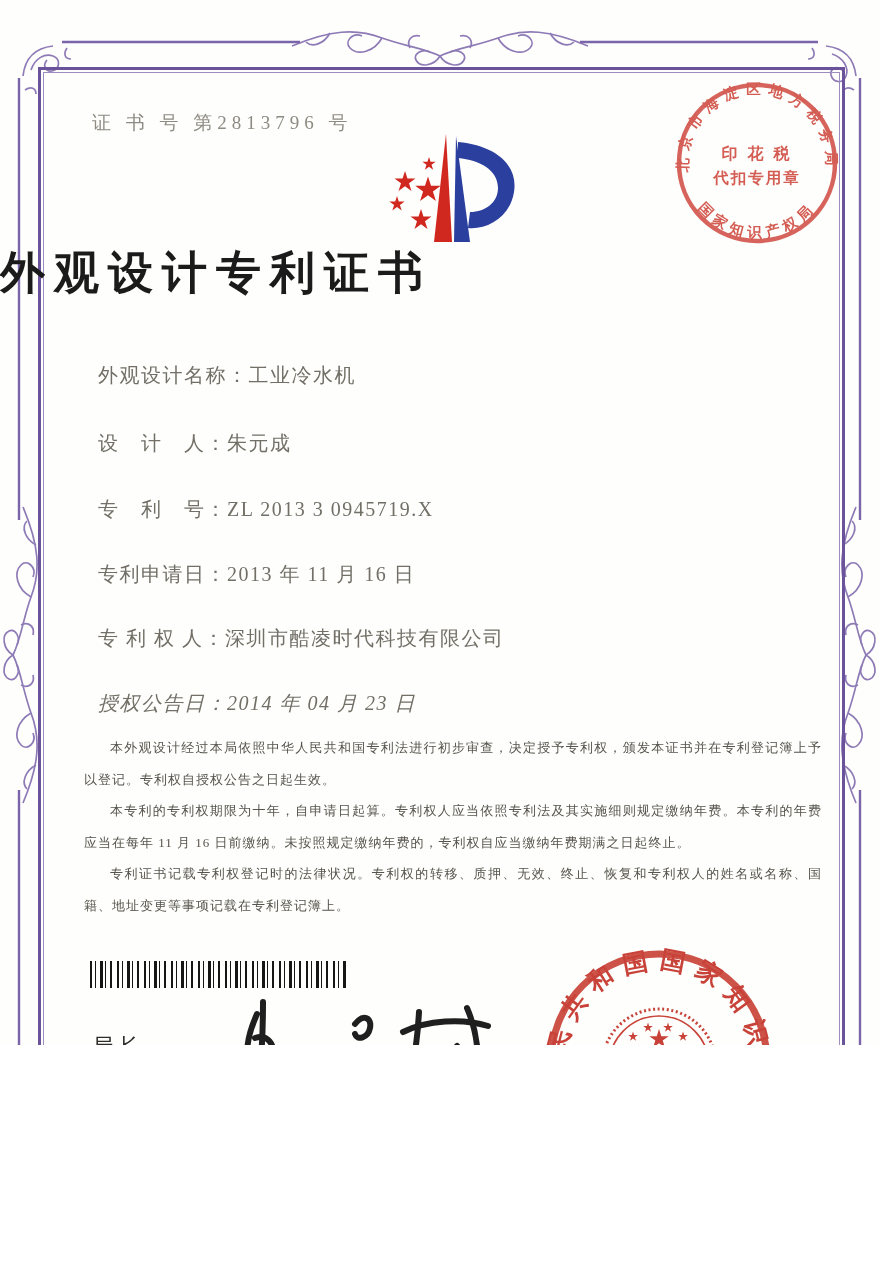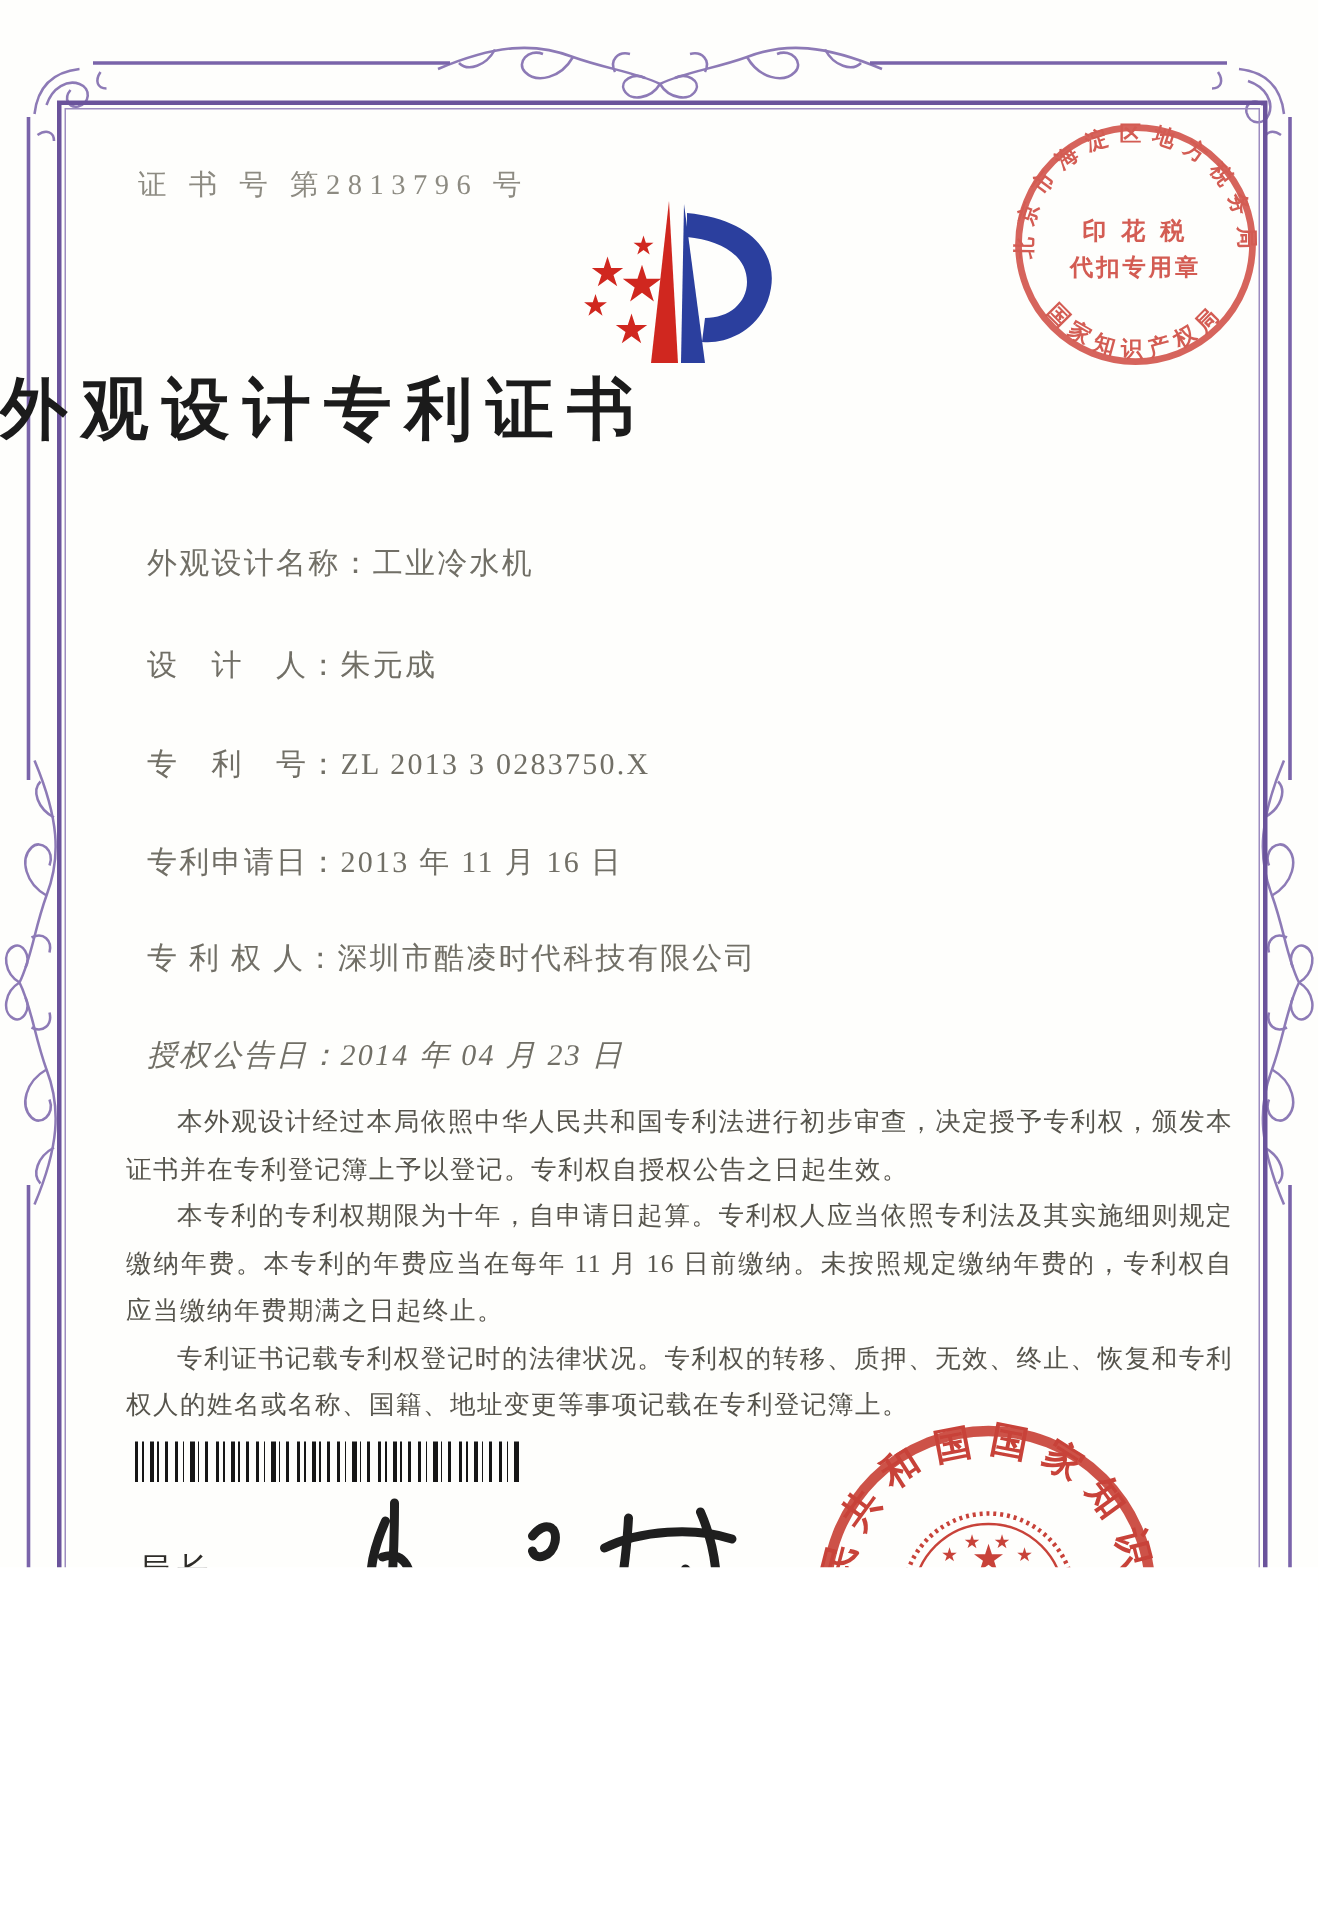--- a/index.html
+++ b/index.html
@@ -18,21 +18,21 @@
   
   .content{position:absolute; inset:0; z-index:3;}
   .cert-no{position:absolute; left:92px; top:110px; font-size:19px; letter-spacing:5px; color:#8d8b82;}
   .logo{position:absolute; left:350px; top:124px;}
   .title{position:absolute; left:0; top:243px; width:100%; text-align:left;
     font-size:45px; font-weight:700; letter-spacing:9px; color:#1b1b1b;}
   .fields{position:absolute; left:98px; top:0; width:700px;}
   .field{position:absolute; left:0; font-size:20px; color:#716f66; letter-spacing:1.5px; white-space:nowrap;}
   .f0{top:362px;} .f1{top:430px;} .f2{top:496px;} .f3{top:561px;} .f4{top:625px;} .f5{top:690px;font-style:italic;}
   .paras{position:absolute; left:84px; top:732px; width:738px;
-    font-size:17px; line-height:31.5px; color:#56544c; text-align:justify; letter-spacing:1px;}
+    font-size:13px; line-height:31.5px; color:#56544c; text-align:justify; letter-spacing:1px;}
   .paras p{margin:0; text-indent:2em;}
   .barcode{position:absolute; left:90px; top:961px; width:257px; height:27px;
     background-image:
       repeating-linear-gradient(90deg,#161616 0 2px,transparent 2px 5px,#161616 5px 6px,
         transparent 6px 10px,#161616 10px 13px,transparent 13px 15px,
         #161616 15px 16px,transparent 16px 20px,#161616 20px 22px,transparent 22px 27px);
   }
   .sig-title{position:absolute; left:92px; top:1032px; font-size:22px; letter-spacing:4px; color:#2e2c28;}
   .sig-name{position:absolute; left:92px; top:1076px; font-size:22px; letter-spacing:4px; color:#2e2c28;}
   .sig-hand{position:absolute; left:205px; top:998px;}
@@ -108,21 +108,21 @@
       <use href="#star" transform="translate(78,66) scale(13.5)" fill="#d0271f"></use>
       <use href="#star" transform="translate(47,80) scale(8)" fill="#d0271f"></use>
       <use href="#star" transform="translate(71,96) scale(11)" fill="#d0271f"></use>
     </svg>
 
     <div class="title">外观设计专利证书</div>
 
     <div class="fields">
       <div class="field f0"><span>外观设计名称：</span><span>工业冷水机</span></div>
       <div class="field f1"><span>设　计　人：</span><span>朱元成</span></div>
-      <div class="field f2"><span>专　利　号：</span><span>ZL 2013 3 0283750.X</span></div>
+      <div class="field f2"><span>专　利　号：</span><span>ZL 2013 3 0945719.X</span></div>
       <div class="field f3"><span>专利申请日：</span><span>2013 年 11 月 16 日</span></div>
       <div class="field f4"><span>专 利 权 人：</span><span>深圳市酷凌时代科技有限公司</span></div>
       <div class="field f5"><span>授权公告日：</span><span>2014 年 04 月 23 日</span></div>
     </div>
 
     <div class="paras">
       <p>本外观设计经过本局依照中华人民共和国专利法进行初步审查，决定授予专利权，颁发本证书并在专利登记簿上予以登记。专利权自授权公告之日起生效。</p>
       <p>本专利的专利权期限为十年，自申请日起算。专利权人应当依照专利法及其实施细则规定缴纳年费。本专利的年费应当在每年 11 月 16 日前缴纳。未按照规定缴纳年费的，专利权自应当缴纳年费期满之日起终止。</p>
       <p>专利证书记载专利权登记时的法律状况。专利权的转移、质押、无效、终止、恢复和专利权人的姓名或名称、国籍、地址变更等事项记载在专利登记簿上。</p>
     </div>

